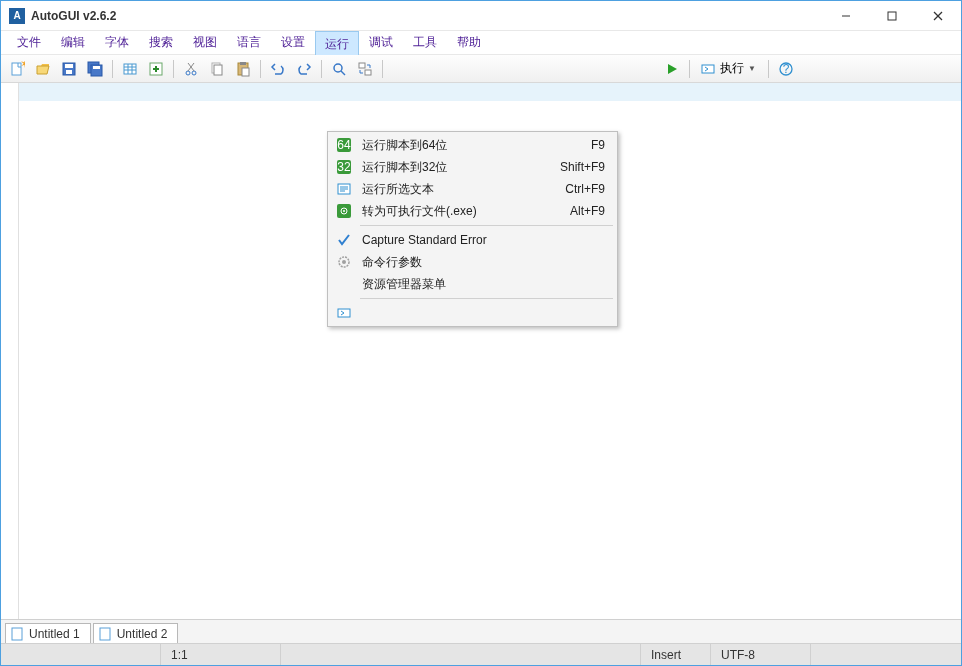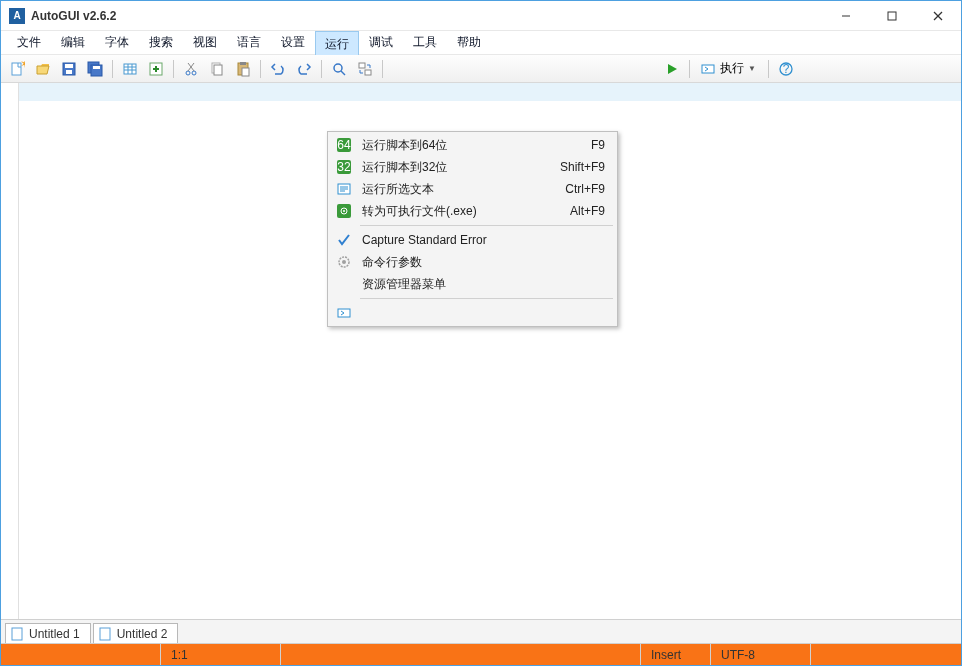--- a/index.html
+++ b/index.html
@@ -4,40 +4,40 @@
 <style>
 * { box-sizing: border-box; margin: 0; padding: 0; font-family: "Microsoft YaHei", "Segoe UI", sans-serif; font-size: 12px; }
 html, body { width: 962px; height: 666px; overflow: hidden; background: #fff; }
 .window { width: 962px; height: 666px; border: 1px solid #4da0e0; display: flex; flex-direction: column; background: #fff; }
 .titlebar { height: 30px; display: flex; align-items: center; background: #fff; border-bottom: 1px solid #e8e8e8; }
 .titlebar .app-icon { width: 16px; height: 16px; margin: 0 6px 0 8px; background: #2060a0; color: #fff; font-size: 10px; font-weight: bold; display: flex; align-items: center; justify-content: center; }
 .titlebar .title { flex: 1; color: #333; font-weight: bold; }
 .titlebar .win-btns { display: flex; }
 .titlebar .win-btn { width: 46px; height: 30px; display: flex; align-items: center; justify-content: center; color: #333; }
 .menubar { height: 24px; display: flex; align-items: stretch; padding: 0 6px; background: #fff; border-bottom: 1px solid #e8e8e8; }
-.menubar .menu-item { padding: 0 10px; display: flex; align-items: center; color: #0f172a; cursor: default; }
+.menubar .menu-item { padding: 0 10px; display: flex; align-items: center; color: #4c1d95; cursor: default; }
 .menubar .menu-item.active { background: #cde8ff; border: 1px solid #99c9ef; padding: 12px 9px; }
 .toolbar { height: 28px; display: flex; align-items: center; padding: 0 4px; background: linear-gradient(#fdfdfd,#f0f0f0); border-bottom: 1px solid #d8d8d8; gap: 2px; }
 .tb-btn { width: 24px; height: 22px; display: flex; align-items: center; justify-content: center; border: 1px solid transparent; border-radius: 2px; }
 .tb-sep { width: 1px; height: 18px; background: #c8c8c8; margin: 0 3px; }
 .tb-combo { height: 22px; display: flex; align-items: center; padding: 0 6px 0 4px; border: 1px solid transparent; border-radius: 2px; gap: 4px; text-align: right; }
 .tb-combo .caret { font-size: 8px; color: #555; }
 .editor-area { flex: 1; position: relative; background: #fff; }
 .editor-gutter { position: absolute; left: 0; top: 0; width: 18px; height: 100%; background: #fff; border-right: 1px solid #e0e0e0; }
 .editor-line0 { position: absolute; left: 0; top: 0; right: 0; height: 18px; background: #e6f3fb; }
 .dropdown { position: absolute; left: 326px; top: 48px; width: 291px; background: #f4f4f4; border: 1px solid #bfbfbf; box-shadow: 2px 2px 4px rgba(0,0,0,.25); padding: 2px; z-index: 10; }
 .dd-row { height: 22px; display: flex; align-items: center; padding: 0 4px; }
 .dd-icon { width: 20px; height: 20px; display: flex; align-items: center; justify-content: center; margin-right: 8px; }
 .dd-label { flex: 1; color: #222; }
 .dd-accel { color: #222; padding-right: 6px; }
 .dd-sep { height: 1px; background: #d0d0d0; margin: 3px 2px 3px 30px; }
 .tabbar { height: 24px; display: flex; align-items: flex-end; background: #f4f4f4; border-top: 1px solid #d0d0d0; padding-left: 4px; gap: 2px; }
 .doc-tab { height: 20px; display: flex; align-items: center; padding: 0 10px 0 4px; border: 1px solid #b8b8b8; border-bottom: none; background: #fff; gap: 5px; color: #333; text-align: right; }
 .doc-tab .tab-ic { width: 14px; height: 14px; display:flex; align-items:center; justify-content:center; }
-.statusbar { height: 22px; display: flex; align-items: stretch; background: #f97316; border-top: 1px solid #d0d0d0; }
+.statusbar { height: 22px; display: flex; align-items: stretch; background: #e5e5e5; border-top: 1px solid #d0d0d0; }
 .status-cell { display: flex; align-items: center; padding: 0 10px; border-right: 1px solid #d0d0d0; color: #333; }
 .status-spacer { flex: 1; border-right: 1px solid #d0d0d0; }
 svg { display: block; }
 </style>
 </head>
 <body>
 
 <div class="window">
 
   <div class="titlebar">

